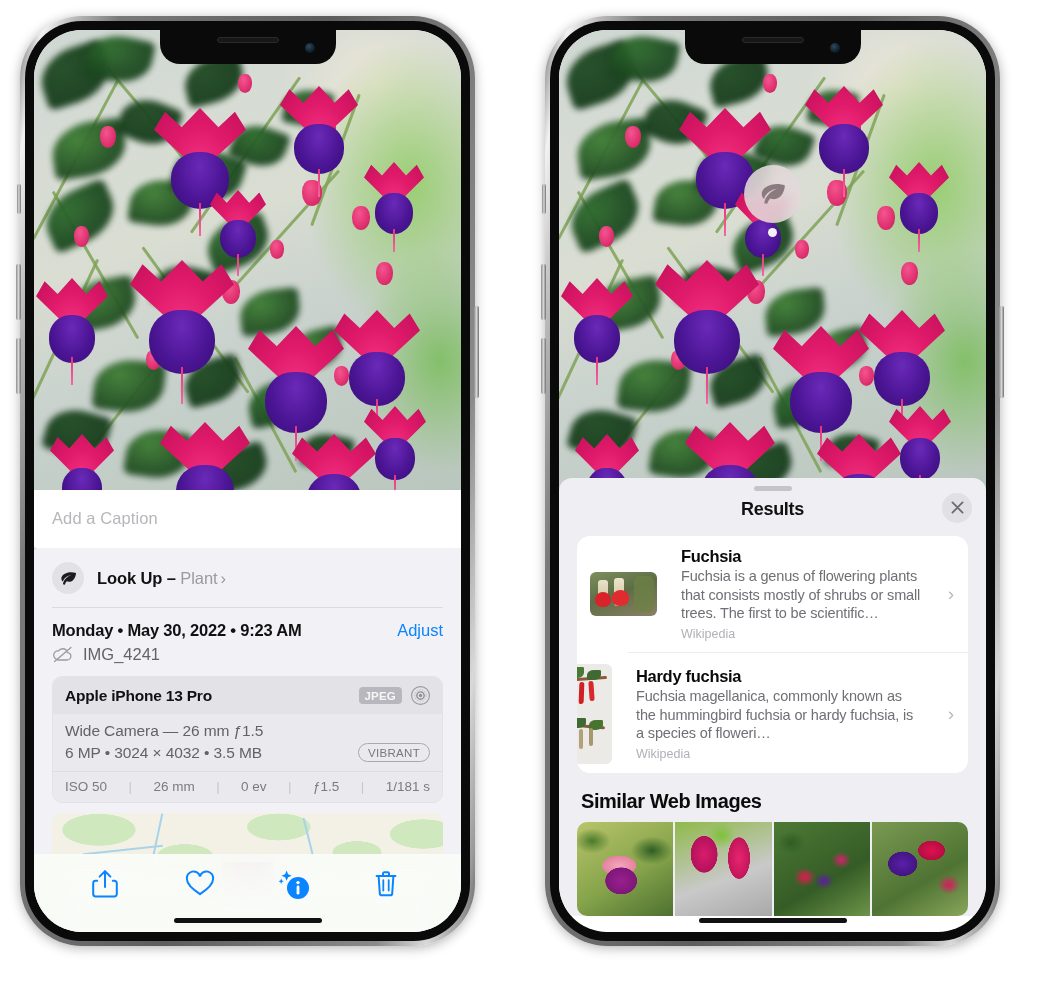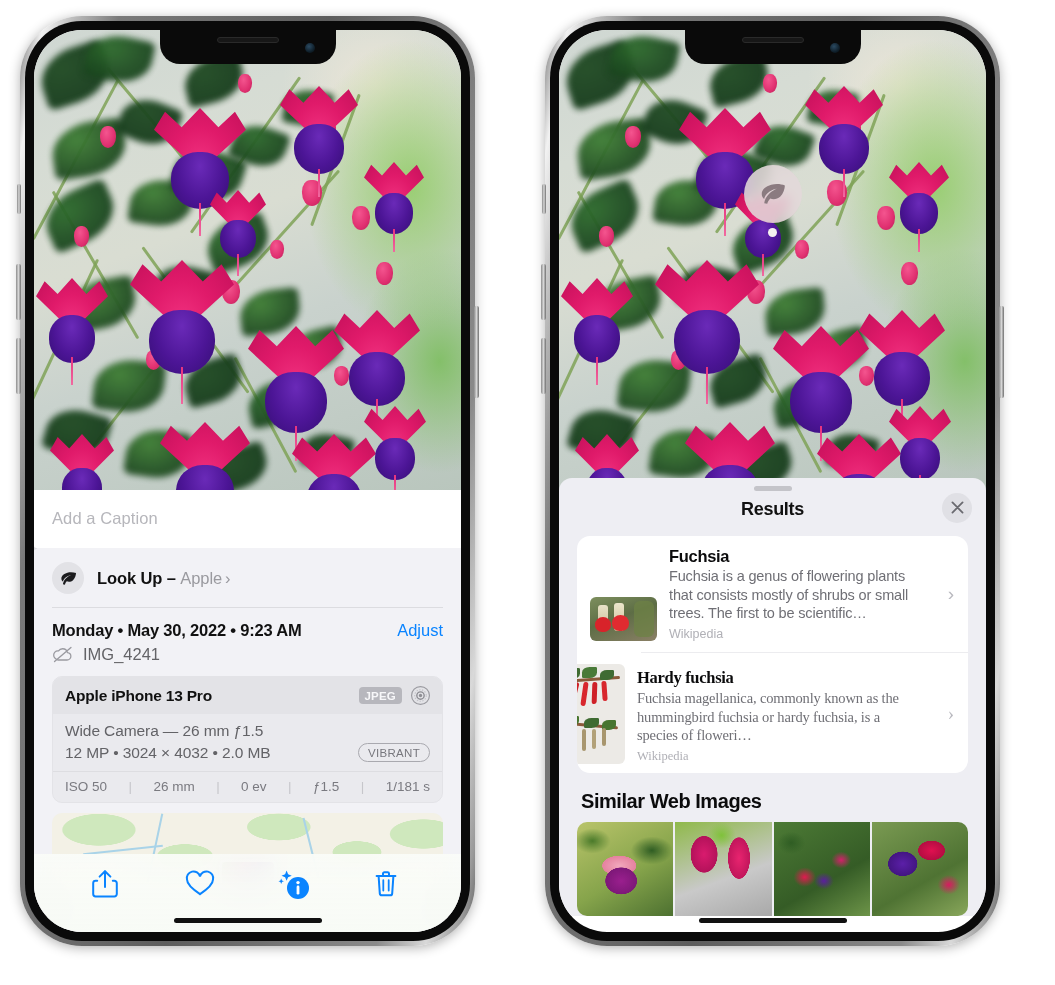--- a/index.html
+++ b/index.html
@@ -219,22 +219,22 @@
   }
   .sec-head {
     display: flex; align-items: baseline; justify-content: space-between;
     padding: 0 22px 10px 22px;
   }
   .sec-title { font-size: 20px; font-weight: 700; color: #0b0b0c; letter-spacing: -.45px; }
   .sec-action { font-size: 14.5px; color: #7c7c82; }
   .cards {
     margin: 0 18px; background: #fff; border-radius: 13px; overflow: hidden;
   }
-  .kcard { display: flex; align-items: flex-end; gap: 12px; padding: 11px 24px 11px 13px; position: relative; }
-  .kcard + .kcard { border-top: 1px solid #ececef; margin-left: 64px; padding-left: 0; font-family: Liberation Serif, serif; }
+  .kcard { display: flex; align-items: center; gap: 24px; padding: 11px 24px 11px 13px; position: relative; }
+  .kcard + .kcard { border-top: 1px solid #ececef; margin-left: 51px; padding-left: 0; }
   .kcard + .kcard .kthumb { margin-left: -83px; }
   .kthumb { flex: 0 0 auto; border-radius: 6px; overflow: hidden; position: relative; }
   .kthumb-1 { width: 67px; height: 44px; background: linear-gradient(160deg,#7d8f5e 0%,#5d6d45 45%,#8b8066 100%); }
   .kthumb-2 { width: 67px; height: 100px; background: #eceae6; }
   .kbody { flex: 1 1 auto; min-width: 0; padding-right: 22px; }
   .ktitle { font-size: 16.5px; font-weight: 700; color: #0b0b0c; letter-spacing: -.3px; margin-bottom: 1px; }
   .kdesc { font-size: 14.5px; color: #6f6f75; line-height: 1.29; letter-spacing: -.15px; }
   .ksrc { font-size: 12.5px; color: #b0b0b6; margin-top: 4px; }
   .kchev { position: absolute; right: 14px; top: 50%; transform: translateY(-50%); color: #b9b9bf; font-size: 19px; }
   .sec-head-2 { padding: 17px 22px 9px 22px; align-items: center; }
@@ -381,21 +381,21 @@
               <path d="M9 1.5l1.25 3.25L13.5 6l-3.25 1.25L9 10.5 7.75 7.25 4.5 6l3.25-1.25z" fill="#dcdce1"></path>
               <path d="M3.4 9.6l.62 1.6 1.6.62-1.6.62-.62 1.6-.62-1.6L1.18 11.8l1.6-.62z" fill="#e2e2e7"></path>
             </svg>
             <div class="leaf-chip">
               <svg class="leaf-glyph" viewBox="0 0 24 24">
                 <path d="M21.5 5.2C18.6 4 14.4 3.6 10.6 4.6 6.1 5.8 3 8.6 3 11.9c0 1.6.7 3 1.9 4 .4-2.1 1.9-4.2 4.4-5.9 2-1.4 4.2-2.2 5.9-2.5-2.1.9-4.4 2.3-6.3 4.2C6.7 13.9 5.2 16.6 5 19.3l2.4.5c.4-1.6 1.3-3 2.4-4.2 2.6 1 5.7.5 7.9-1.5 2.6-2.3 3.7-6.1 3.8-8.9z" fill="#1c1c1e"></path>
               </svg>
             </div>
             <div class="lookup-text">
               <span>Look Up –</span>
-              <span class="sub">Apple</span><span class="chev">›</span>
+              <span class="sub">Plant</span><span class="chev">›</span>
             </div>
           </div>
 
           <div class="divider"></div>
 
           <div class="datetime-row">
             <div class="datetime">Monday • May 30, 2022 • 9:23 AM</div>
             <div class="adjust">Adjust</div>
           </div>
 
@@ -416,21 +416,21 @@
                   <circle cx="12" cy="12" r="10.2" fill="none" stroke="#9a9aa0" stroke-width="1.3"></circle>
                   <circle cx="12" cy="12" r="6.6" fill="none" stroke="#c3c3c8" stroke-width="1.3" stroke-dasharray="1.6 1.6"></circle>
                   <circle cx="12" cy="12" r="4.2" fill="none" stroke="#8e8e94" stroke-width="1.6"></circle>
                   <circle cx="12" cy="12" r="1.9" fill="#8e8e94"></circle>
                 </svg>
               </div>
             </div>
             <div class="exif-body">
               <div class="exif-lens">Wide Camera — 26 mm ƒ1.5</div>
               <div class="exif-size-row">
-                <div class="exif-size">12 MP • 3024 × 4032 • 2.0 MB</div>
+                <div class="exif-size">6 MP • 3024 × 4032 • 3.5 MB</div>
                 <span class="badge-vibrant">VIBRANT</span>
               </div>
             </div>
             <div class="exif-foot">
               <span>ISO 50</span>
               <span class="sep-bar">|</span>
               <span>26 mm</span>
               <span class="sep-bar">|</span>
               <span>0 ev</span>
               <span class="sep-bar">|</span>

